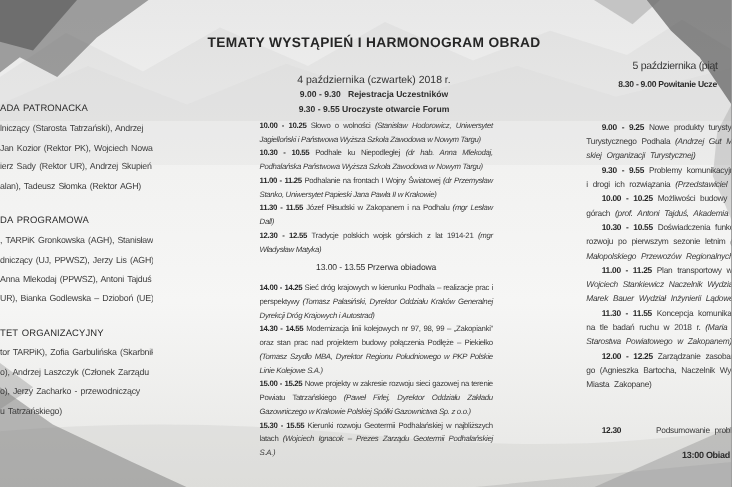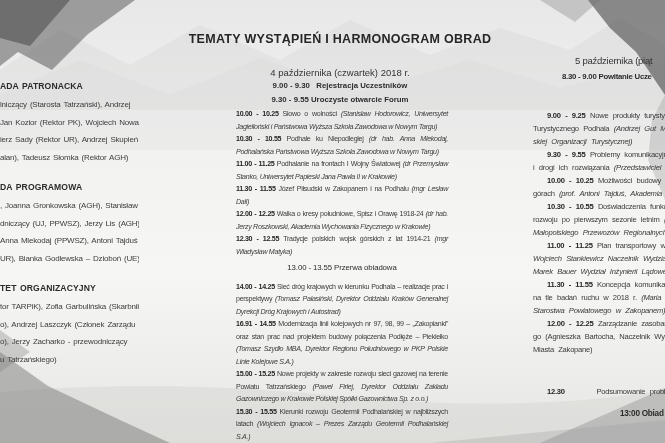--- a/index.html
+++ b/index.html
@@ -12,21 +12,21 @@
          font-size:12.5px;font-weight:bold;letter-spacing:.3px;color:#262626;}
 
   .day1-head{position:absolute;top:66px;left:170px;width:340px;text-align:center;}
   .date{font-size:9.5px;color:#333;line-height:13px;}
   .open{font-size:7.8px;font-weight:bold;color:#2c2c2c;line-height:14px;white-space:pre;}
   .day1-head .open:first-of-type{margin-top:4px;}
 
   .col-left{position:absolute;left:0;top:76px;width:139px;font-size:8px;letter-spacing:-.2px;
             word-spacing:1px;color:#3d3d3d;}
   .sec{margin:0 0 15px 0;}
-  .sec-h{margin:4px 0 3px 0;font-size:8.6px;font-weight:bold;letter-spacing:.1px;
+  .sec-h{margin:16px 0 3px 0;font-size:8.6px;font-weight:normal;letter-spacing:.1px;
          color:#2b2b2b;line-height:13px;white-space:nowrap;overflow:hidden;}
   .lline{line-height:17.5px;white-space:nowrap;overflow:hidden;}
 
   .col-center{position:absolute;left:236px;top:108px;width:212px;font-size:7.1px;
               letter-spacing:-.3px;line-height:12.5px;text-align:justify;color:#3b3b3b;}
   .entry{margin:0;}
   .entry b{color:#262626;font-weight:bold;}
   .entry i{font-style:italic;}
   .break{margin:4px 0 6px 0;text-align:center;font-size:7.8px;font-weight:normal;
          color:#2b2b2b;letter-spacing:-.1px;}
@@ -74,46 +74,45 @@
   <section class="col-left">
     <div class="sec">
       <h2 class="sec-h">ADA PATRONACKA</h2>
       <div class="lline">lniczący (Starosta Tatrzański), Andrzej</div>
       <div class="lline">Jan Kozior (Rektor PK), Wojciech Nowak</div>
       <div class="lline">ierz Sady (Rektor UR), Andrzej Skupień</div>
       <div class="lline">alan), Tadeusz Słomka (Rektor AGH)</div>
     </div>
     <div class="sec">
       <h2 class="sec-h">DA PROGRAMOWA</h2>
-      <div class="lline">, Joanna Gronkowska (AGH), Stanisław</div>
+      <div class="lline">, TARPiK Gronkowska (AGH), Stanisław</div>
       <div class="lline">dniczący (UJ, PPWSZ), Jerzy Lis (AGH),</div>
       <div class="lline">Anna Mlekodaj (PPWSZ), Antoni Tajduś</div>
       <div class="lline">UR), Bianka Godlewska – Dzioboń (UE)</div>
     </div>
     <div class="sec">
       <h2 class="sec-h">TET ORGANIZACYJNY</h2>
       <div class="lline">tor TARPiK), Zofia Garbulińska (Skarbnik</div>
       <div class="lline">o), Andrzej Laszczyk (Członek Zarządu</div>
       <div class="lline">o), Jerzy Zacharko - przewodniczący</div>
       <div class="lline">u Tatrzańskiego)</div>
     </div>
   </section>
 
   <section class="col-center">
     <p class="entry"><b>10.00 - 10.25</b> <span>Słowo o wolności</span> <i>(Stanisław Hodorowicz, Uniwersytet Jagielloński i Państwowa Wyższa Szkoła Zawodowa w Nowym Targu)</i></p>
     <p class="entry"><b>10.30 - 10.55</b> <span>Podhale ku Niepodległej</span> <i>(dr hab. Anna Mlekodaj, Podhalańska Państwowa Wyższa Szkoła Zawodowa w Nowym Targu)</i></p>
     <p class="entry"><b>11.00 - 11.25</b> <span>Podhalanie na frontach I Wojny Światowej</span> <i>(dr Przemysław Stanko, Uniwersytet Papieski Jana Pawła II w Krakowie)</i></p>
     <p class="entry"><b>11.30 - 11.55</b> <span>Józef Piłsudski w Zakopanem i na Podhalu</span> <i>(mgr Lesław Dall)</i></p>
-    <p class="entry"><b>12.00 - 12.25</b> <span>Walka o kresy południowe, Spisz i Orawę 1918-24</span> <i>(dr hab. Jerzy Roszkowski, Akademia Wychowania Fizycznego w Krakowie)</i></p>
     <p class="entry"><b>12.30 - 12.55</b> <span>Tradycje polskich wojsk górskich z lat 1914-21</span> <i>(mgr Władysław Matyka)</i></p>
 
     <p class="break">13.00 - 13.55  Przerwa obiadowa</p>
 
     <p class="entry"><b>14.00 - 14.25</b> <span>Sieć dróg krajowych w kierunku Podhala – realizacje prac i perspektywy</span> <i>(Tomasz Pałasiński, Dyrektor Oddziału Kraków Generalnej Dyrekcji Dróg Krajowych i Autostrad)</i></p>
-    <p class="entry"><b>16.91 - 14.55</b> <span>Modernizacja linii kolejowych nr 97, 98, 99 – „Zakopianki” oraz stan prac nad projektem budowy połączenia Podłęże – Piekiełko</span> <i>(Tomasz Szydło MBA, Dyrektor Regionu Południowego w PKP Polskie Linie Kolejowe S.A.)</i></p>
+    <p class="entry"><b>14.30 - 14.55</b> <span>Modernizacja linii kolejowych nr 97, 98, 99 – „Zakopianki” oraz stan prac nad projektem budowy połączenia Podłęże – Piekiełko</span> <i>(Tomasz Szydło MBA, Dyrektor Regionu Południowego w PKP Polskie Linie Kolejowe S.A.)</i></p>
     <p class="entry"><b>15.00 - 15.25</b> <span>Nowe projekty w zakresie rozwoju sieci gazowej na terenie Powiatu Tatrzańskiego</span> <i>(Paweł Firlej, Dyrektor Oddziału Zakładu Gazowniczego w Krakowie Polskiej Spółki Gazownictwa Sp. z o.o.)</i></p>
     <p class="entry"><b>15.30 - 15.55</b> <span>Kierunki rozwoju Geotermii Podhalańskiej w najbliższych latach</span> <i>(Wojciech Ignacok – Prezes Zarządu Geotermii Podhalańskiej S.A.)</i></p>
 
   </section>
 
   <section class="col-right">
     <div class="date date2">5 października (piąt</div>
     <div class="open open2">8.30 - 9.00 Powitanie Ucze</div>
 
     <div class="r-entries">

